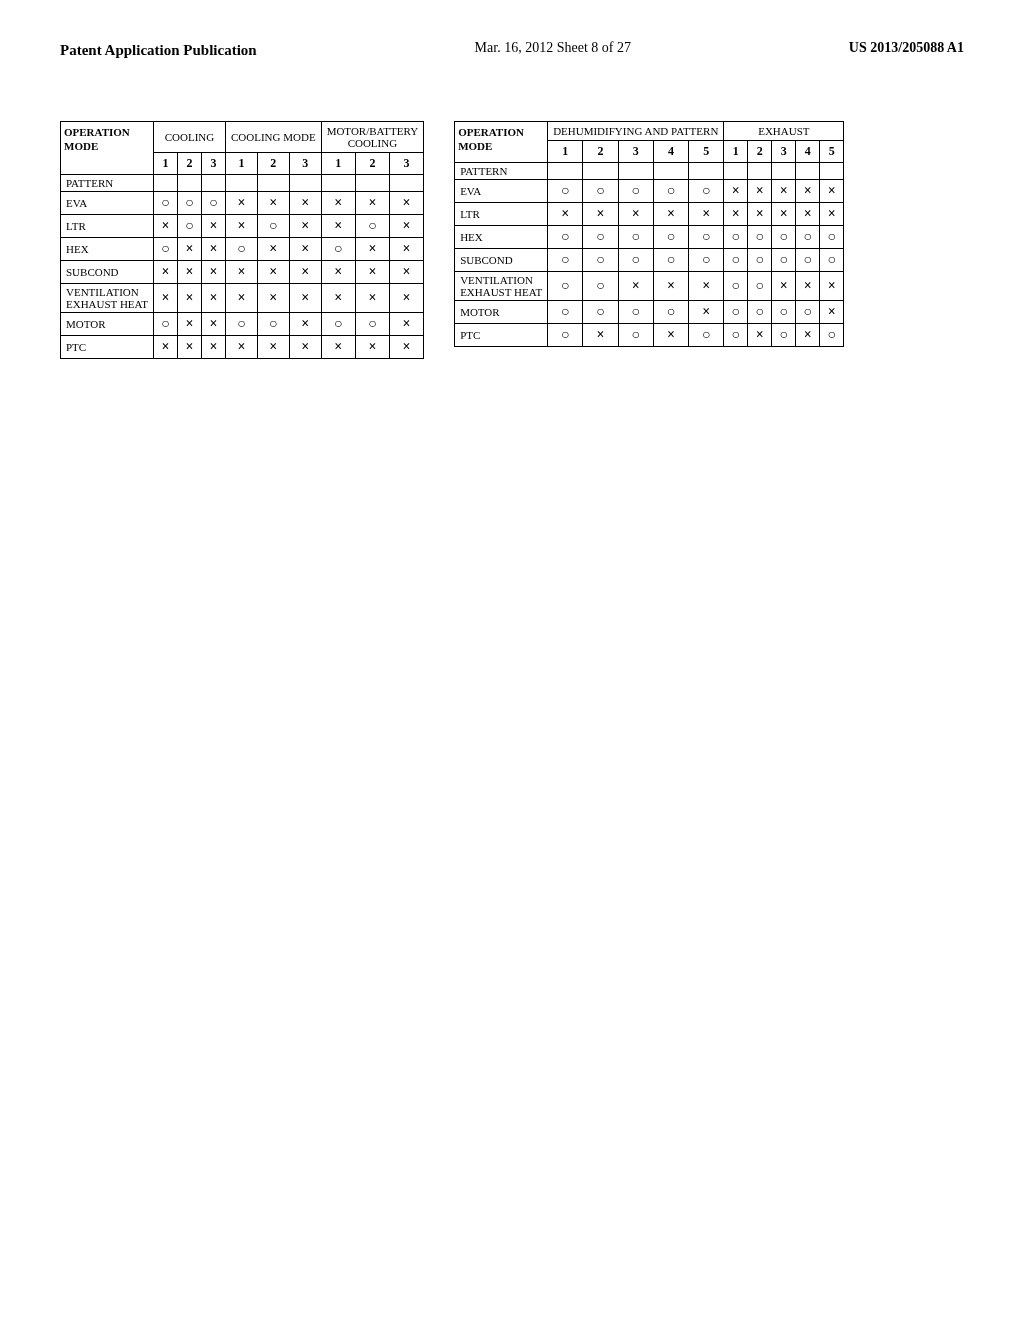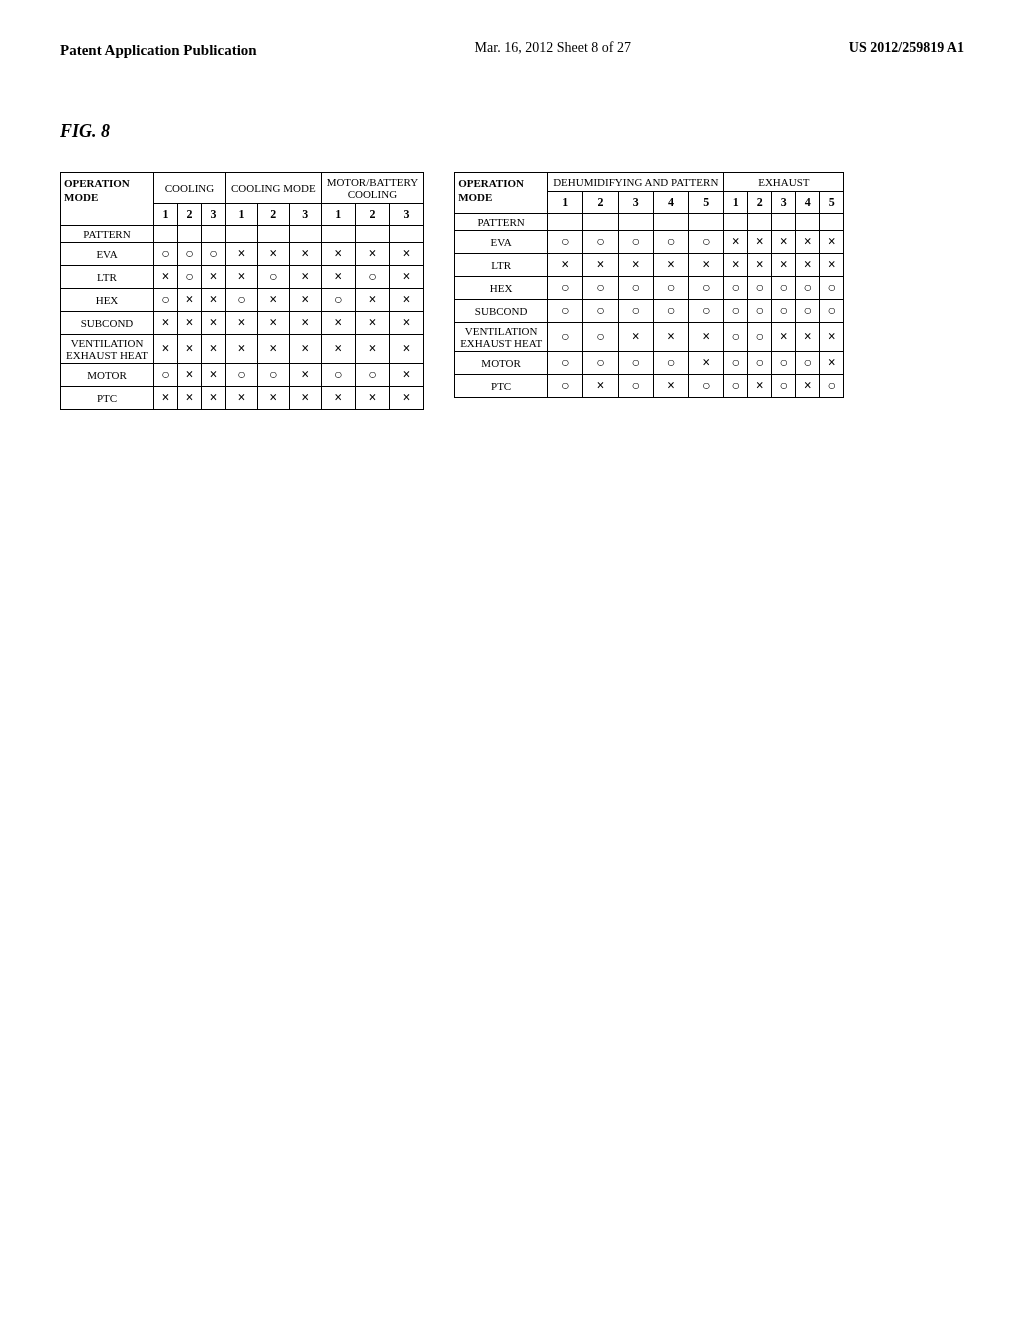--- a/index.html
+++ b/index.html
@@ -66,21 +66,21 @@
     th, td {
       border: 1px solid #000;
       text-align: center;
       vertical-align: middle;
       padding: 3px 5px;
       min-width: 24px;
       min-height: 22px;
     }
 
     .row-label {
-      text-align: center;
+      text-align: left;
       font-weight: normal;
       font-size: 11px;
       white-space: nowrap;
       padding: 2px 5px;
     }
 
     .section-header {
       font-weight: normal;
       font-size: 11px;
     }
@@ -93,25 +93,24 @@
       padding: 3px;
       line-height: 1.3;
     }
   </style>
 </head>
 <body>
 
 <div class="page-header">
   <div class="header-left">Patent Application Publication</div>
   <div class="header-center">Mar. 16, 2012   Sheet 8 of 27</div>
-  <div class="header-right">US 2012/259819 A1</div>
+  <div class="header-right">US 2013/205088 A1</div>
 </div>
 
 <div class="page-content">
-  <div class="fig-label">FIG. 8</div>
 
   <div class="tables-container">
 
     <div class="table-section">
       <table>
         <thead>
           <tr>
             <th rowspan="2" class="top-left-cell">OPERATION<br>MODE</th>
             <th colspan="3" class="section-header">COOLING</th>
             <th colspan="3" class="section-header">COOLING MODE</th>

